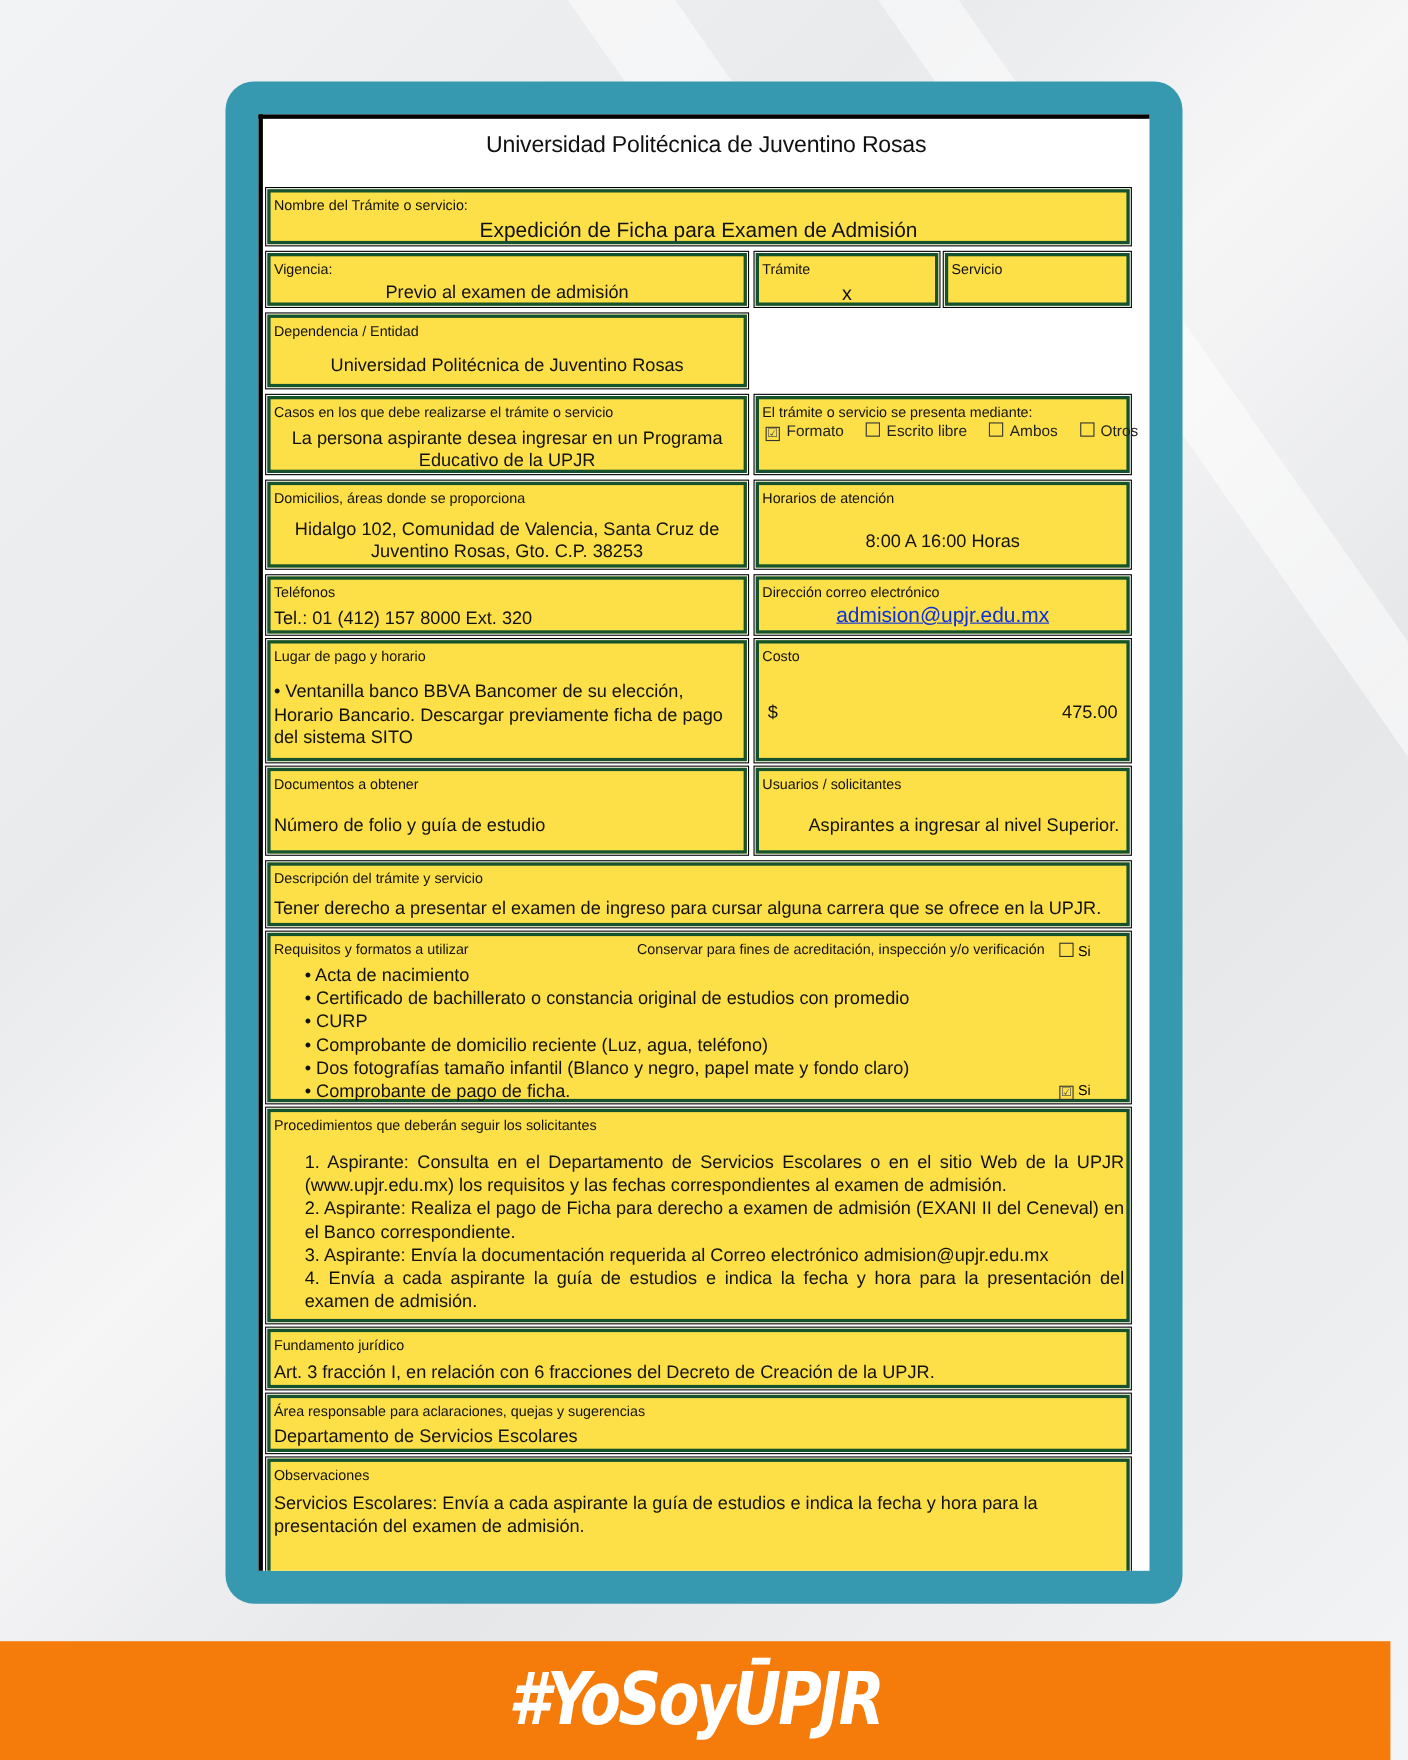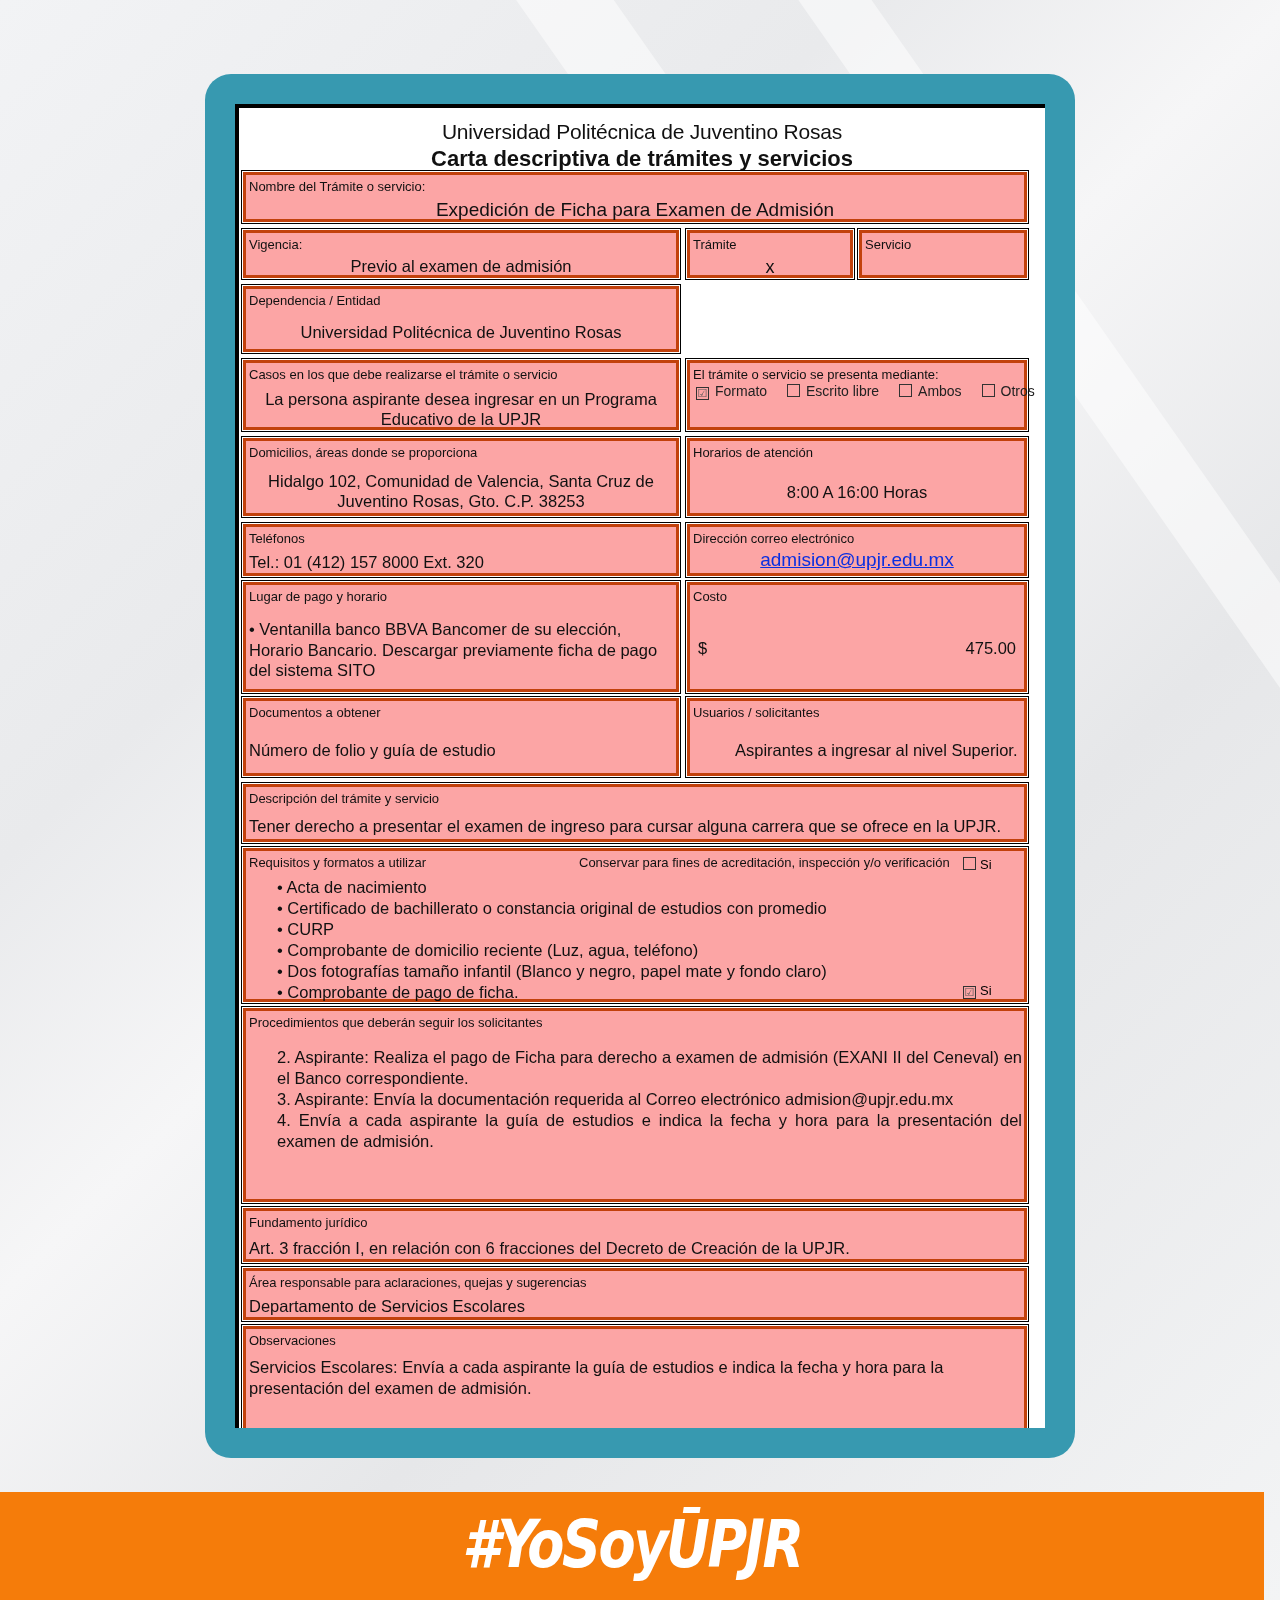--- a/index.html
+++ b/index.html
@@ -15,21 +15,21 @@
     background: #3799b0; border-radius: 26px;
   }
   .sheet {
     position: absolute; left: 30px; top: 30px; width: 810px; height: 1324px;
     background: #fff; border-left: 4px solid #000; border-top: 4px solid #000;
     overflow: hidden;
   }
   .title1 { position: absolute; left: 0; width: 100%; top: 12px; text-align: center; font-size: 21px; color: #111; letter-spacing: -0.2px; }
   .title2 { position: absolute; left: 0; width: 100%; top: 38px; text-align: center; font-size: 22px; font-weight: bold; color: #111; }
   .box {
-    position: absolute; border: 3px solid #c2410c; background: #fca5a5;
+    position: absolute; border: 3px solid #14532d; background: #fde047;
     outline: 1px solid #000; outline-offset: 1px;
   }
   .lbl { position: absolute; left: 3px; top: 4px; font-size: 13px; color: #111; white-space: nowrap; }
   .val { position: absolute; font-size: 16.5px; color: #111; }
   .center { text-align: center; left: 0; right: 0; }
   .link { color: #0b2fe0; text-decoration: underline; font-size: 19px; }
   .cb { display: inline-block; width: 13px; height: 13px; border: 1px solid #333; vertical-align: -1px; margin-right: 6px; font-size: 11px; line-height: 11px; text-align: center; color: #555; }
   .opts { position: absolute; left: 6px; top: 20px; font-size: 14px; color: #222; white-space: nowrap; }
   .opts span.opt { margin-right: 16px; }
   .list { position: absolute; left: 3px; top: 26px; font-size: 16.5px; color: #111; line-height: 21px; margin-left: 28px; }
@@ -43,21 +43,20 @@
 </style>
 </head>
 <body>
 
 <div class="bg-stripe" style="left:700px;top:-200px;width:80px;height:900px;"></div>
 <div class="bg-stripe" style="left:1050px;top:-100px;width:60px;height:900px;"></div>
 
 <div class="card">
   <div class="sheet">
     <div class="title1">Universidad Politécnica de Juventino Rosas</div>
-    <div class="title2">Carta descriptiva de trámites y servicios</div>
 
     <div class="box" style="left:4px;top:64px;width:784px;height:50px;">
       <div class="lbl">Nombre del Trámite o servicio:</div>
       <div class="val center" style="top:24px;font-size:19px;">Expedición de Ficha para Examen de Admisión</div>
     </div>
 
     <div class="box" style="left:4px;top:122px;width:436px;height:48px;">
       <div class="lbl">Vigencia:</div>
       <div class="val center" style="top:24px;">Previo al examen de admisión</div>
     </div>
@@ -141,20 +140,21 @@
         <div>• Comprobante de domicilio reciente (Luz, agua, teléfono)</div>
         <div>• Dos fotografías tamaño infantil (Blanco y negro, papel mate y fondo claro)</div>
         <div>• Comprobante de pago de ficha.</div>
       </div>
       <div style="position:absolute;left:717px;top:132px;font-size:13px;"><span class="cb" style="margin-right:4px;">☑</span><span>Si</span></div>
     </div>
 
     <div class="box" style="left:4px;top:900px;width:784px;height:194px;">
       <div class="lbl">Procedimientos que deberán seguir los solicitantes</div>
       <div class="list just" style="top:36px;right:2px;">
+        <div>1. Aspirante: Consulta en el Departamento de Servicios Escolares o en el sitio Web de la UPJR (www.upjr.edu.mx) los requisitos y las fechas correspondientes al examen de admisión.</div>
         <div>2. Aspirante: Realiza el pago de Ficha para derecho a examen de admisión (EXANI II del Ceneval) en el Banco correspondiente.</div>
         <div>3. Aspirante: Envía la documentación requerida al Correo electrónico admision@upjr.edu.mx</div>
         <div>4. Envía a cada aspirante la guía de estudios e indica la fecha y hora para la presentación del examen de admisión.</div>
       </div>
     </div>
 
     <div class="box" style="left:4px;top:1100px;width:784px;height:54px;">
       <div class="lbl">Fundamento jurídico</div>
       <div class="val" style="left:3px;top:28px;">Art. 3 fracción I, en relación con  6 fracciones  del Decreto de Creación de la UPJR.</div>
     </div>

